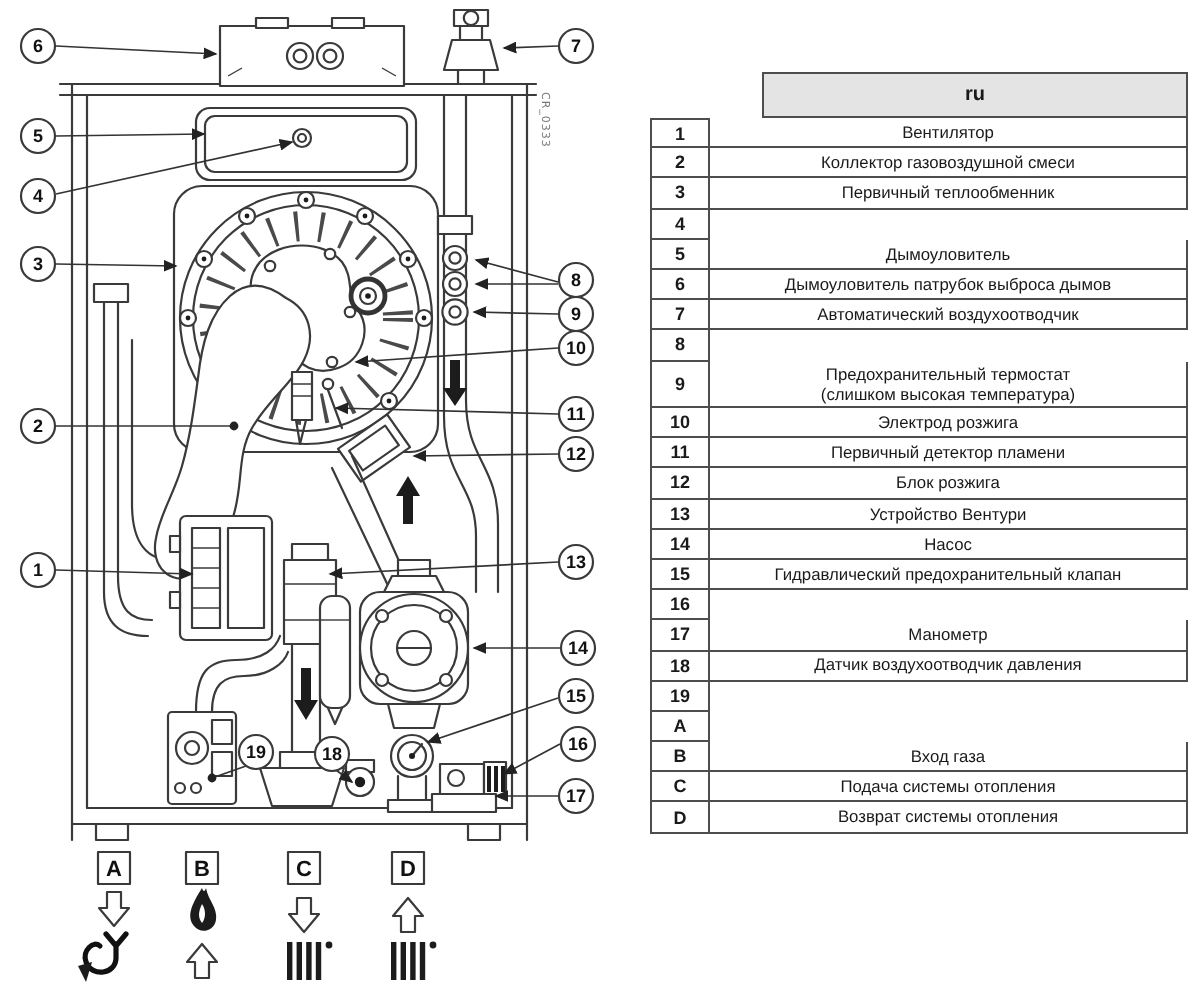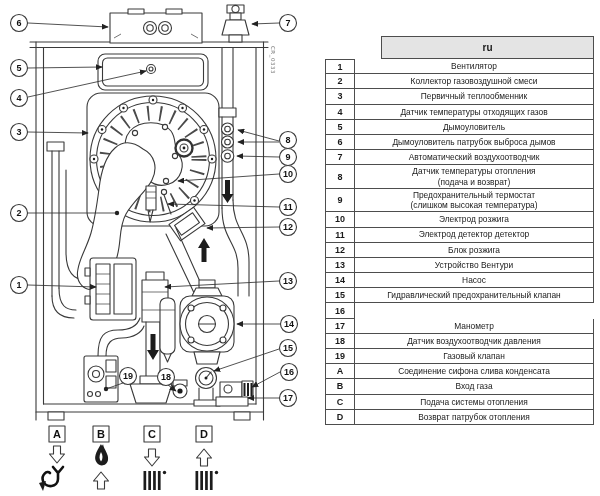--- a/index.html
+++ b/index.html
@@ -404,51 +404,48 @@
         <div class="trow">
           <div class="tnum">2</div>
           <div class="tdesc">Коллектор газовоздушной смеси</div>
         </div>
         <div class="trow">
           <div class="tnum">3</div>
           <div class="tdesc">Первичный теплообменник</div>
         </div>
         <div class="trow">
           <div class="tnum">4</div>
-          <div class="tdesc">Датчик температуры отходящих газов</div>
         </div>
         <div class="trow">
           <div class="tnum">5</div>
           <div class="tdesc">Дымоуловитель</div>
         </div>
         <div class="trow">
           <div class="tnum">6</div>
           <div class="tdesc">Дымоуловитель патрубок выброса дымов</div>
         </div>
         <div class="trow">
           <div class="tnum">7</div>
           <div class="tdesc">Автоматический воздухоотводчик</div>
         </div>
         <div class="trow">
           <div class="tnum">8</div>
-          <div class="tdesc">Датчик температуры отопления
-(подача и возврат)</div>
         </div>
         <div class="trow">
           <div class="tnum">9</div>
           <div class="tdesc">Предохранительный термостат
 (слишком высокая температура)</div>
         </div>
         <div class="trow">
           <div class="tnum">10</div>
           <div class="tdesc">Электрод розжига</div>
         </div>
         <div class="trow">
           <div class="tnum">11</div>
-          <div class="tdesc">Электрод детектор детектор</div>
+          <div class="tdesc">Первичный детектор пламени</div>
         </div>
         <div class="trow">
           <div class="tnum">12</div>
           <div class="tdesc">Блок розжига</div>
         </div>
         <div class="trow">
           <div class="tnum">13</div>
           <div class="tdesc">Устройство Вентури</div>
         </div>
         <div class="trow">
@@ -465,34 +462,32 @@
         <div class="trow">
           <div class="tnum">17</div>
           <div class="tdesc">Манометр</div>
         </div>
         <div class="trow">
           <div class="tnum">18</div>
           <div class="tdesc">Датчик воздухоотводчик давления</div>
         </div>
         <div class="trow">
           <div class="tnum">19</div>
-          <div class="tdesc">Газовый клапан</div>
         </div>
         <div class="trow">
           <div class="tnum">A</div>
-          <div class="tdesc">Соединение сифона слива конденсата</div>
         </div>
         <div class="trow">
           <div class="tnum">B</div>
           <div class="tdesc">Вход газа</div>
         </div>
         <div class="trow">
           <div class="tnum">C</div>
           <div class="tdesc">Подача системы отопления</div>
         </div>
         <div class="trow">
           <div class="tnum">D</div>
-          <div class="tdesc">Возврат патрубок отопления</div>
+          <div class="tdesc">Возврат системы отопления</div>
         </div>
       </div>
 </div>
 
 </div>
 
 </body></html>

